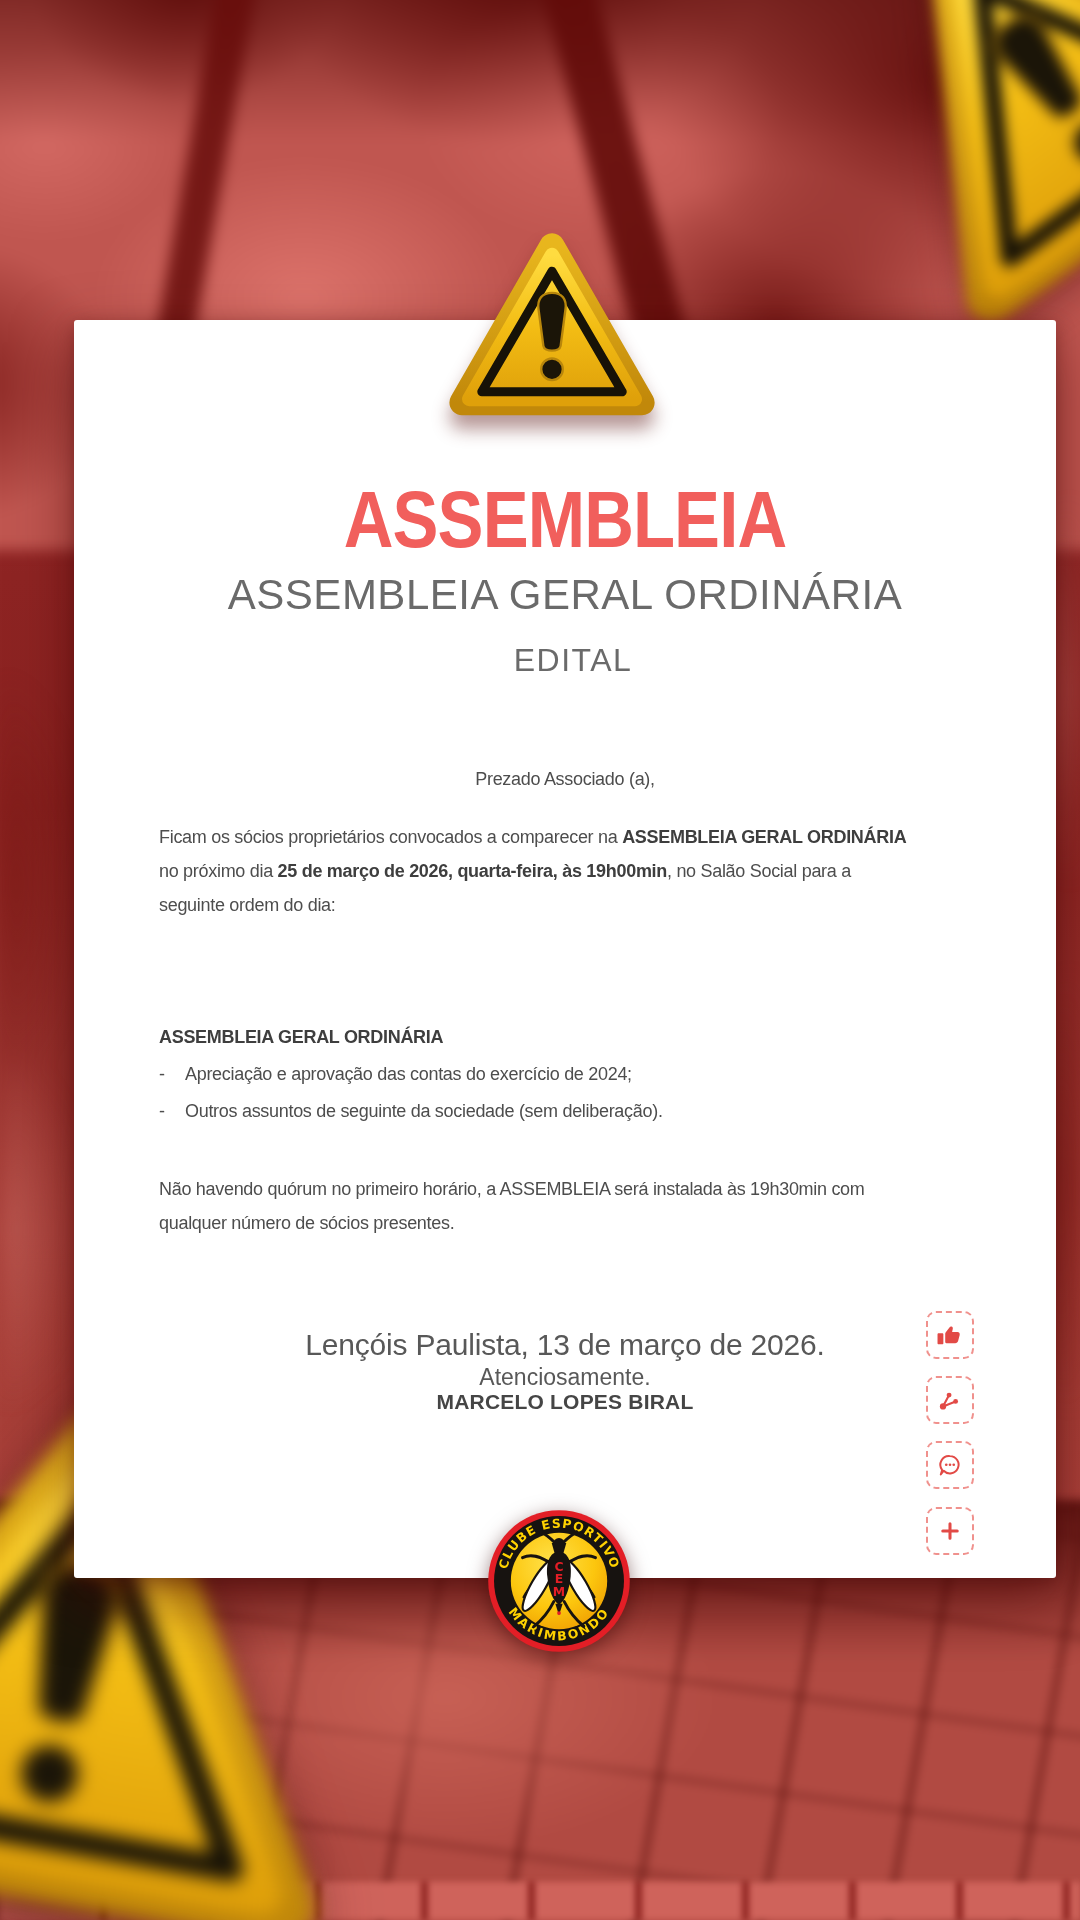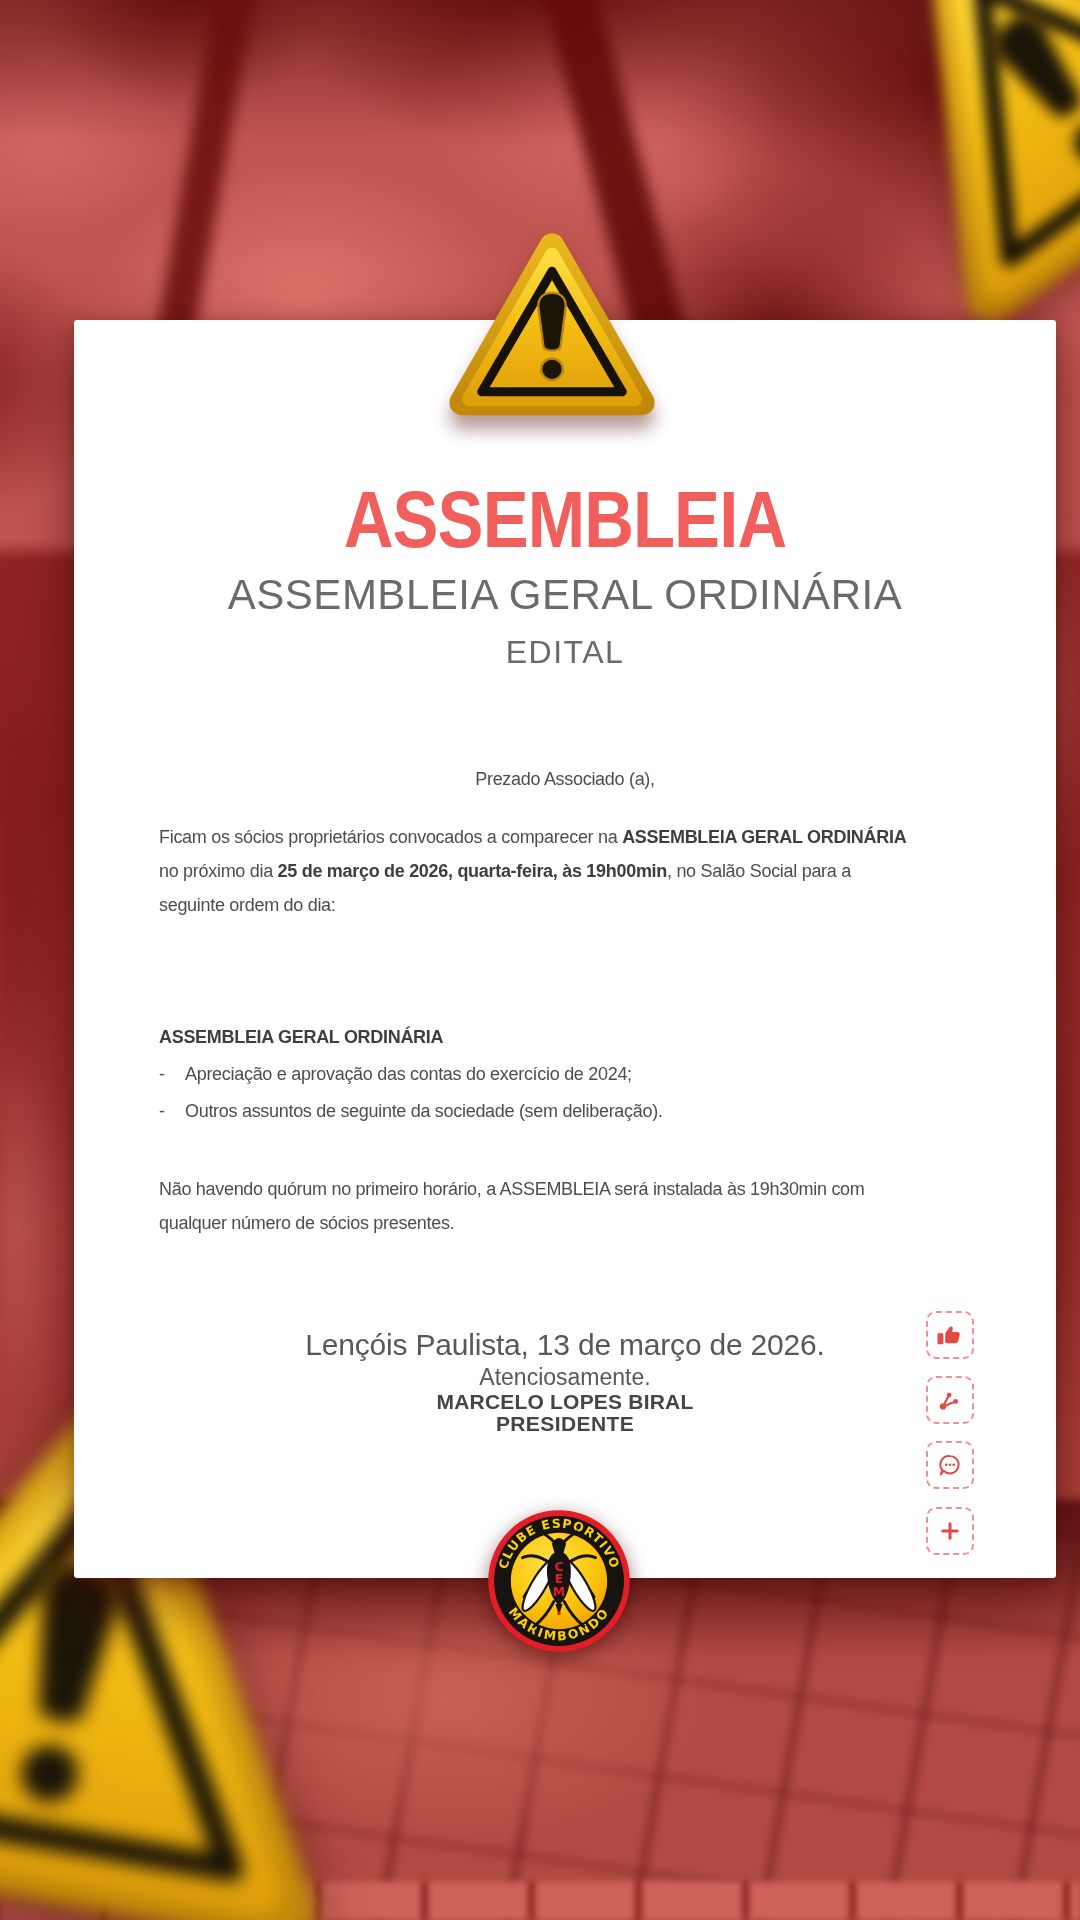--- a/index.html
+++ b/index.html
@@ -70,21 +70,21 @@
   .card{position:absolute;left:74px;top:320px;width:982px;height:1258px;z-index:4;
     background:#ffffff;border-radius:3px;
     box-shadow:0 22px 60px rgba(70,5,5,.5),0 5px 18px rgba(70,5,5,.35);}
   .card .abs{position:absolute;left:0;width:100%;}
   .poster-title{top:158px;margin:0;text-align:center;
     font-family:"Liberation Sans","DejaVu Sans",sans-serif;font-weight:700;
     font-size:80px;line-height:84px;letter-spacing:-1px;color:var(--title-red);
     transform:scaleX(.86);transform-origin:center;}
   .poster-subtitle{top:252px;margin:0;text-align:center;font-weight:400;
     font-size:42px;line-height:46px;letter-spacing:.5px;color:var(--heading-gray);}
-  .poster-edital{top:314px;margin:0;text-align:center;font-weight:400;
+  .poster-edital{top:314px;margin:8px;text-align:center;font-weight:400;
     font-size:32px;line-height:36px;letter-spacing:1.5px;color:var(--heading-gray);}
   .bodytext{font-size:18px;line-height:34px;letter-spacing:-.3px;color:var(--body-gray);}
   .salutation{top:424px;text-align:center;}
   .para1{top:482px;left:85px !important;width:760px !important;}
   .para1 b{color:#3e3e3e;}
   .agenda{top:700px;left:85px !important;width:790px !important;text-align:left;}
   .agenda-heading{font-weight:700;color:#3e3e3e;white-space:nowrap;}
   .agenda-item{display:flex;white-space:nowrap;margin-top:3px;}
   .agenda-item .dash{width:26px;flex:0 0 26px;}
   .quorum{top:834px;left:85px !important;width:760px !important;}
@@ -167,21 +167,20 @@
         <span class="dash">-</span>
           <span>Outros assuntos de seguinte da sociedade (sem deliberação).</span>
       </div>
     </div>
 
     <p class="abs bodytext quorum">Não havendo quórum no primeiro horário, a ASSEMBLEIA será instalada às 19h30min com qualquer número de sócios presentes.</p>
 
     <div class="abs dateline">Lençóis Paulista, 13 de março de 2026.</div>
     <div class="abs signer">MARCELO LOPES BIRAL</div>
     <div class="abs closing">Atenciosamente.</div>
-    <div class="abs role">PRESIDENTE</div>
 
     <div class="action action-0">
       <svg width="28" height="28" viewBox="0 0 24 24">
         <g fill="#e24a46">
           <path d="M2.2 10.6h3.2c.5 0 .9.4.9.9v7.6c0 .5-.4.9-.9.9H2.2c-.5 0-.9-.4-.9-.9v-7.6c0-.5.4-.9.9-.9Z"></path>
           <path d="M7.9 19v-8c0-.5.2-1 .5-1.4l3.3-4.3c.4-.5 1-.7 1.6-.5.8.2 1.3 1.1 1.1 1.9l-.6 2.8h4.6c1.3 0 2.2 1.2 1.9 2.4l-1.3 5.1c-.3 1.2-1.3 2-2.5 2H8.9c-.6 0-1-.4-1-1Z"></path>
         </g>
       </svg>
     </div>
     <div class="action action-1">

